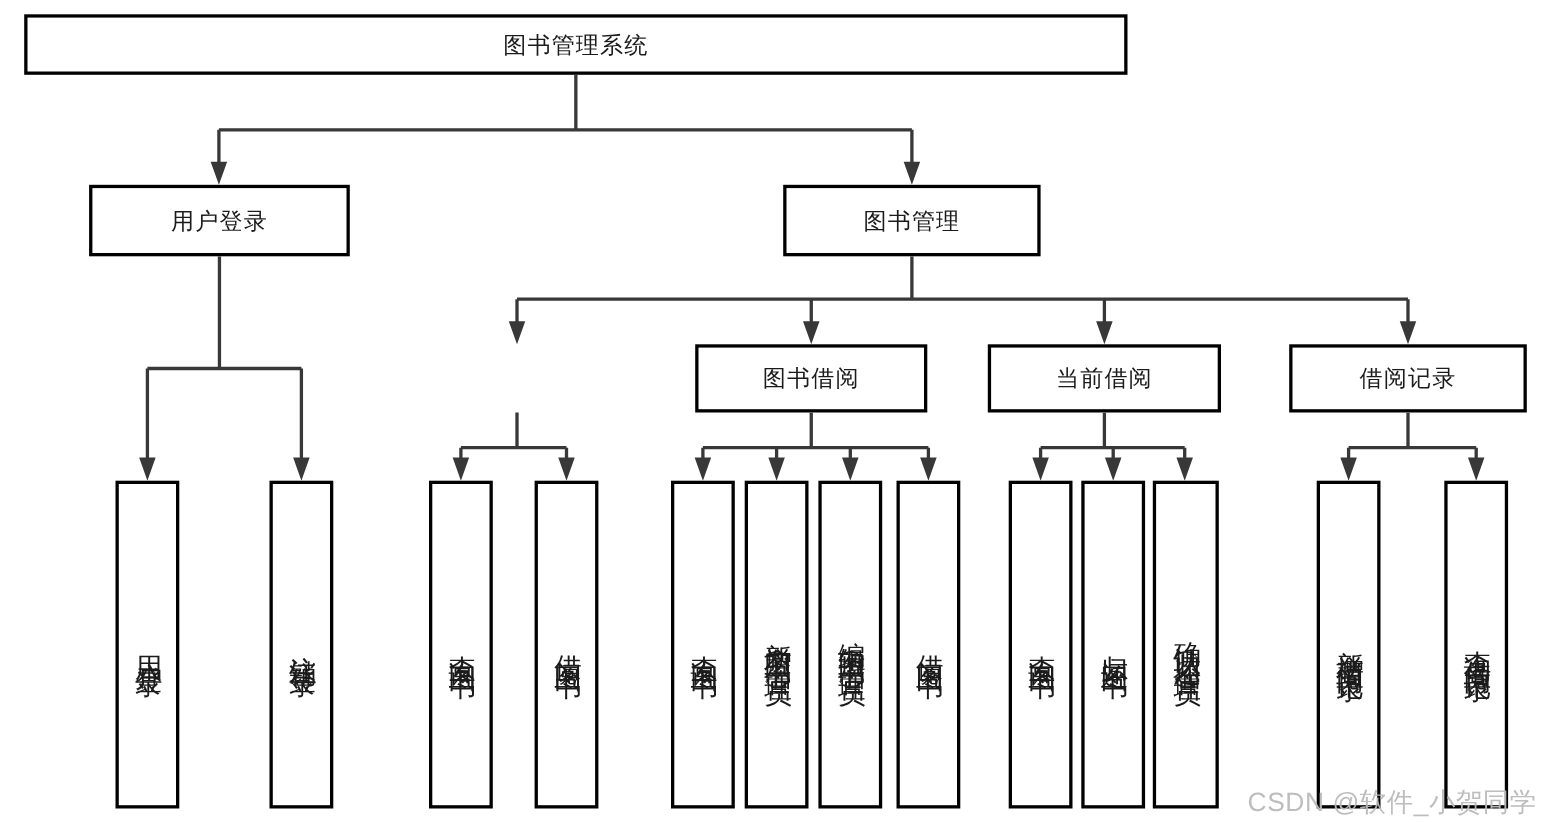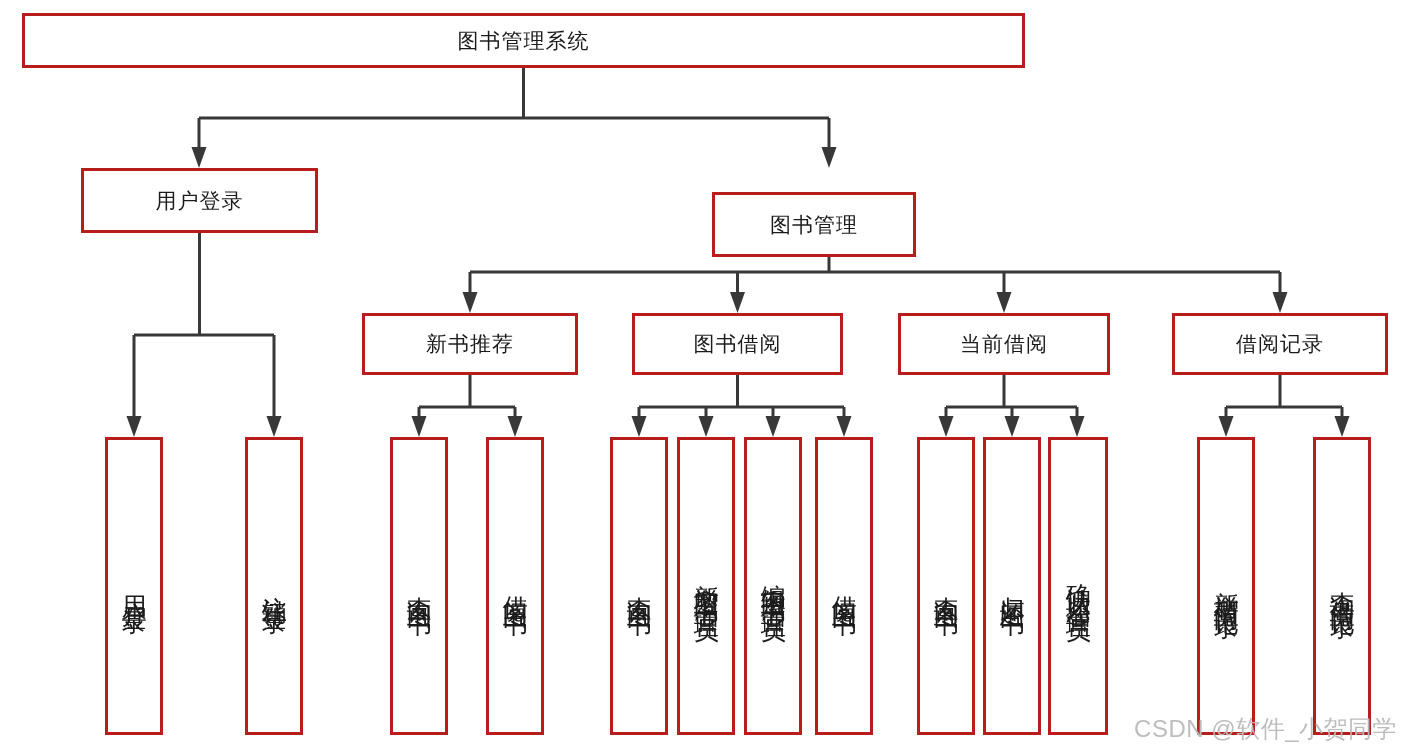--- a/index.html
+++ b/index.html
@@ -16,21 +16,21 @@
     left: 0; top: 0;
     width: 1405px; height: 747px;
     z-index: 0;
   }
   .wires .ln { stroke: #383838; stroke-width: 3; fill: none; }
   .wires .ar { fill: #383838; stroke: none; }
   .node {
     position: absolute;
     box-sizing: border-box;
     background: #ffffff;
-    border: 3px solid #b91c1c;
+    border: 3px solid #000000;
     display: flex;
     align-items: center;
     justify-content: center;
     color: #1b1b1b;
     z-index: 1;
   }
   .node .label-h {
     font-size: 21px;
     letter-spacing: 1px;
     white-space: nowrap;
@@ -89,27 +89,24 @@
     </g>
   </svg>
 
   <div class="node" style="left:22px; top:13px; width:1003px; height:55px;">
     <span class="label-h">图书管理系统</span>
   </div>
 
   <div class="node" style="left:81px; top:168px; width:237px; height:65px;">
     <span class="label-h">用户登录</span>
   </div>
-  <div class="node" style="left:712px; top:168px; width:204px; height:65px;margin-top:24px;">
+  <div class="node" style="left:712px; top:168px; width:234px; height:65px;">
     <span class="label-h">图书管理</span>
   </div>
 
-  <div class="node" style="left:362px; top:313px; width:216px; height:62px;">
-    <span class="label-h">新书推荐</span>
-  </div>
   <div class="node" style="left:632px; top:313px; width:211px; height:62px;font-family:Liberation Serif, serif;">
     <span class="label-h">图书借阅</span>
   </div>
   <div class="node" style="left:898px; top:313px; width:212px; height:62px;">
     <span class="label-h">当前借阅</span>
   </div>
   <div class="node" style="left:1172px; top:313px; width:216px; height:62px;">
     <span class="label-h">借阅记录</span>
   </div>
 

